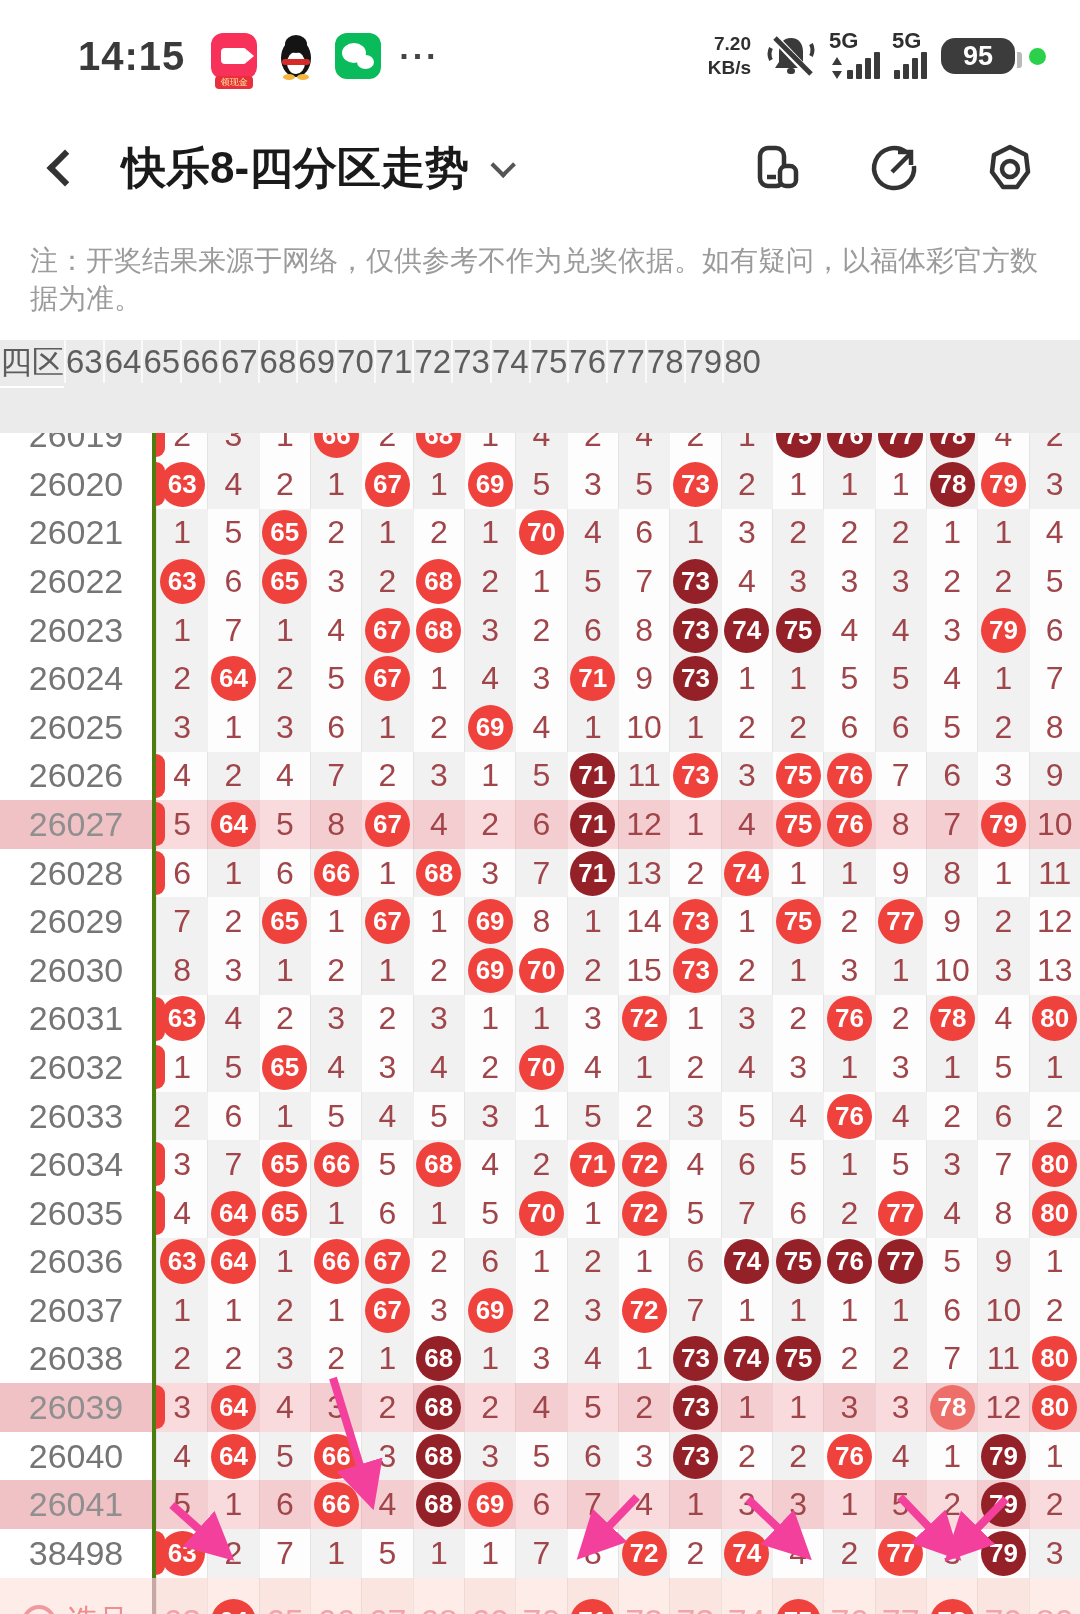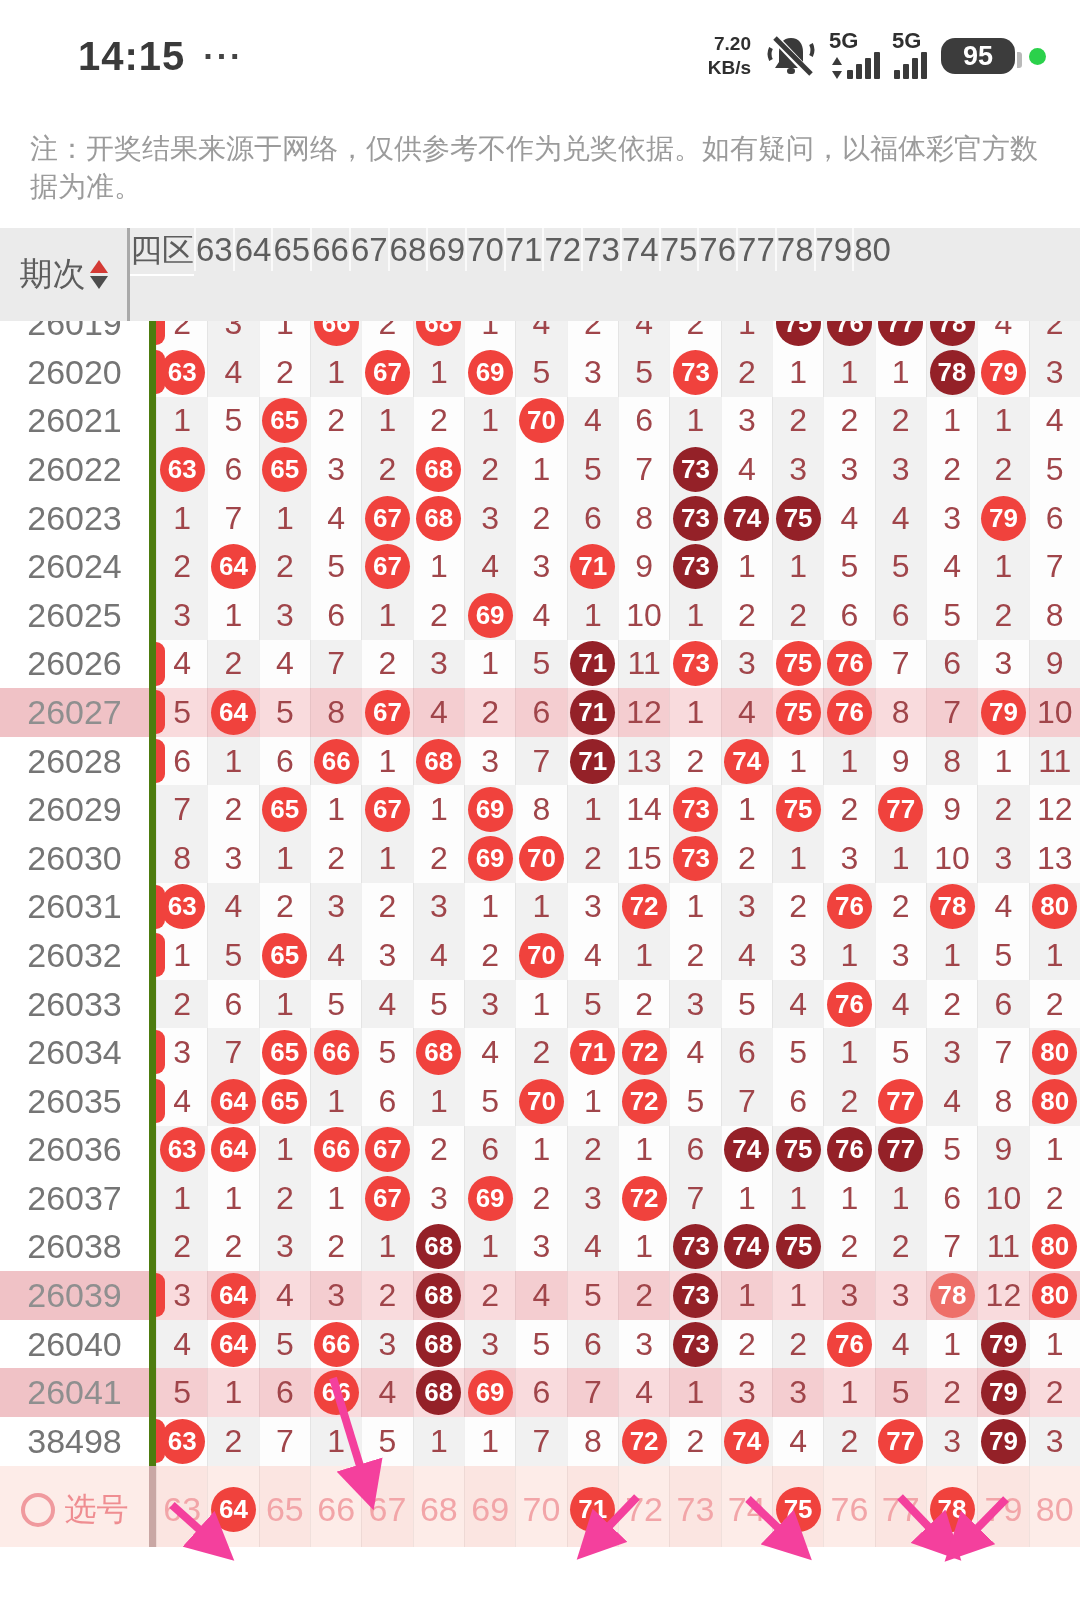--- a/index.html
+++ b/index.html
@@ -58,21 +58,21 @@
   .head-right { flex:1; display:flex; flex-direction:row; }
   .zone-row { height:48px; display:flex; align-items:center; justify-content:center;
     font-size:32px; color:#5d5d5d; border-bottom:2px solid #fff; }
   .cols-row { height:43px; display:flex; }
   .col-h { flex:1; display:flex; align-items:center; justify-content:center; font-size:33px;
     color:#5d5d5d; border-left:2px solid #fafafa; }
 
   .rows-wrap { height:1226px; overflow:hidden; }
   .row { display:flex; height:48.6px; }
   .row.clip { margin-top:-21.6px; }
-  .period { width:156px; border-right:7px solid #4d7c0f; display:flex; align-items:center;
+  .period { width:156px; border-right:4px solid #4d7c0f; display:flex; align-items:center;
     justify-content:center; font-size:34px; color:#757575; background:#fff; }
   .cells { flex:1; display:flex; position:relative; }
   .cell { flex:1; display:flex; align-items:center; justify-content:center;
     border-left:1px solid rgba(0,0,0,0.05); }
   .cell:nth-child(odd) { background:#f1f1f1; }
   .cell:nth-child(even) { background:#fdfdfd; }
   .num { font-size:32px; color:#a0454a; }
   .ball { width:45px; height:45px; border-radius:50%; color:#fff; font-size:26px; font-weight:bold;
     display:flex; align-items:center; justify-content:center; }
   .ball.b { background:var(--ball-bright); }
@@ -96,20 +96,40 @@
   
   .arrows { position:absolute; left:0; top:0; pointer-events:none; }
 </style>
 </head>
 <body>
 
 <div class="page">
 
   <div class="status-bar">
     <span class="sb-time">14:15</span>
+    <div class="sb-apps">
+      <div class="app-chip app-ks">
+        <div class="cam"></div>
+          <div class="tag">领现金</div>
+      </div>
+      <div class="app-chip app-qq">
+        <svg width="44" height="48" viewBox="0 0 44 48">
+          <ellipse cx="22" cy="26" rx="15" ry="19" fill="#141414"></ellipse>
+          <ellipse cx="22" cy="31" rx="9" ry="11" fill="#ffffff"></ellipse>
+          <ellipse cx="22" cy="12" rx="11" ry="9" fill="#141414"></ellipse>
+          <rect x="8" y="27" width="28" height="6" rx="3" fill="#d42a2a"></rect>
+          <ellipse cx="15" cy="45" rx="6" ry="3" fill="#f5b63d"></ellipse>
+          <ellipse cx="29" cy="45" rx="6" ry="3" fill="#f5b63d"></ellipse>
+        </svg>
+      </div>
+      <div class="app-chip app-wx">
+        <div class="wx-b1"></div>
+          <div class="wx-b2"></div>
+      </div>
+    </div>
     <span class="sb-more">···</span>
     <div class="sb-right">
       <div class="sb-speed">
         <div>7.20</div>
         <div>KB/s</div>
       </div>
       <svg width="52" height="52" viewBox="0 0 52 52">
         <path d="M26 8 C18 8 14 14 14 22 L14 32 L10 38 L42 38 L38 32 L38 22 C38 14 34 8 26 8 Z" fill="#3a3a3a"></path>
         <rect x="22" y="38" width="8" height="6" rx="3" fill="#3a3a3a"></rect>
         <line x1="8" y1="6" x2="46" y2="46" stroke="#ffffff" stroke-width="8"></line>
@@ -134,32 +154,46 @@
           <i style="height:21px"></i>
           <i style="height:27px"></i>
       </div>
       <div class="batt">
           <span>95</span>
         </div>
       <div class="cam-dot"></div>
     </div>
   </div>
 
+  <div class="nav-bar">
+    <div class="back-ic"></div>
+    <span class="nav-title">快乐8-四分区走势</span>
+    <div class="chev-down"></div>
+    <div class="nav-icons">
+      <svg width="52" height="52" viewBox="0 0 52 52">
+        <rect x="8" y="6" width="24" height="38" rx="8" fill="none" stroke="#333" stroke-width="4.5"></rect>
+        <rect x="28" y="24" width="16" height="20" rx="6" fill="#fff" stroke="#333" stroke-width="4.5"></rect>
+        <line x1="15" y1="35" x2="24" y2="35" stroke="#333" stroke-width="4.5"></line>
+      </svg>
+      <svg width="52" height="52" viewBox="0 0 52 52">
+        <path d="M38 10 A 20 20 0 1 0 46 24" fill="none" stroke="#333" stroke-width="4.5"></path>
+        <line x1="24" y1="30" x2="42" y2="12" stroke="#333" stroke-width="4.5"></line>
+        <path d="M30 10 L43 10 L43 23" fill="none" stroke="#333" stroke-width="4.5"></path>
+      </svg>
+      <svg width="52" height="52" viewBox="0 0 52 52">
+        <path d="M26 5 L42 13 L44 30 L33 45 L19 45 L8 30 L10 13 Z" fill="none" stroke="#333" stroke-width="4.5" stroke-linejoin="round"></path>
+        <circle cx="26" cy="27" r="8" fill="none" stroke="#333" stroke-width="4.5"></circle>
+      </svg>
+    </div>
+  </div>
 
   <div class="notice">注：开奖结果来源于网络，仅供参考不作为兑奖依据。如有疑问，以福体彩官方数据为准。</div>
 
   <div class="tbl">
     <div class="t-head">
-      <div class="period-head">
-        <span>期次</span>
-        <span class="sort">
-            <span class="up"></span>
-            <span class="dn"></span>
-          </span>
-      </div>
       <div class="head-right">
         <div class="zone-row">四区</div>
         <div class="cols-row" id="cols-row">
             <div class="col-h">63</div>
             <div class="col-h">64</div>
             <div class="col-h">65</div>
             <div class="col-h">66</div>
             <div class="col-h">67</div>
             <div class="col-h">68</div>
             <div class="col-h">69</div>

